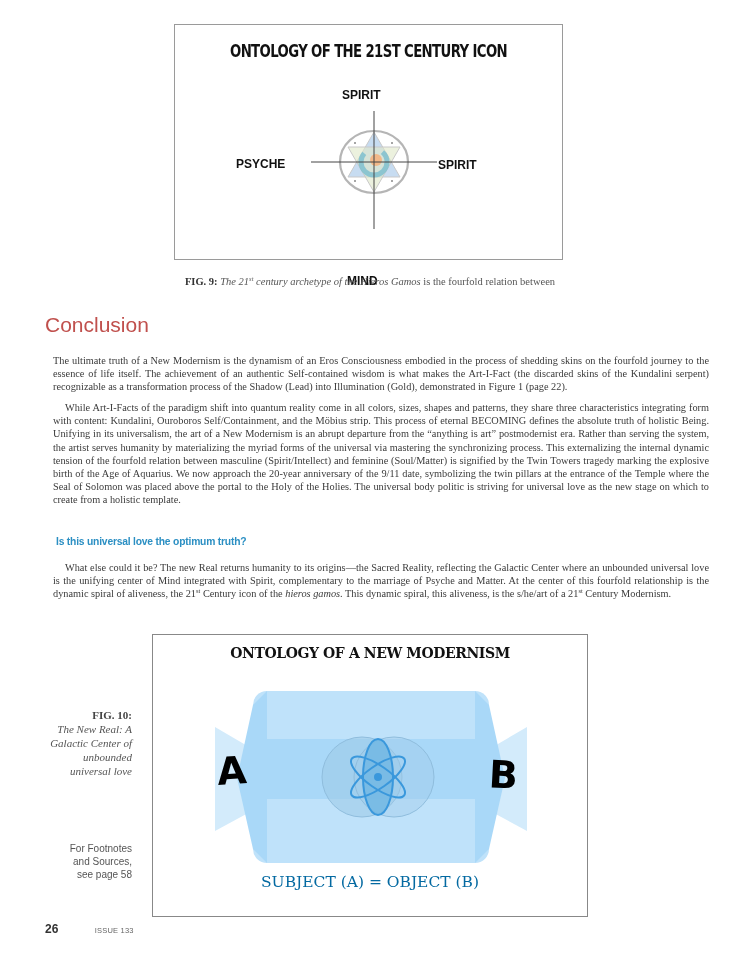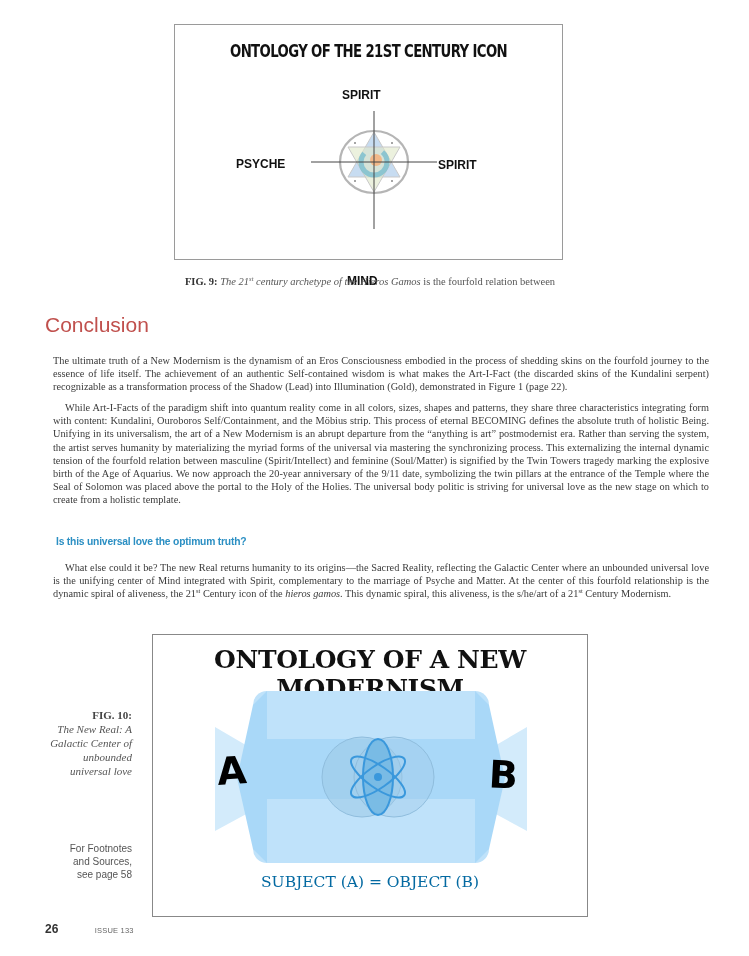--- a/index.html
+++ b/index.html
@@ -9,21 +9,21 @@
   .axis-label { position:absolute; font-family:"Liberation Sans", sans-serif; font-weight:bold; font-size:12px; color:#111; }
   .fig-svg { position:absolute; left:0; top:0; }
   .caption9 { position:absolute; left:140px; top:275px; width:460px; text-align:center; font-size:10.5px; line-height:13px; color:#555; font-style:italic; }
   .caption9 b { font-style:normal; color:#333; }
   .heading { position:absolute; left:45px; top:313px; font-family:"Liberation Sans", sans-serif; font-size:21px; color:#c0504d; }
   .body-text { position:absolute; left:45px; width:672px; font-size:10.3px; line-height:13.1px; color:#3a3a3a; text-align:justify; }
   .body-text p { margin:8px; }
   .indent { text-indent:12px; }
   .subhead { position:absolute; left:56px; top:536px; font-family:"Liberation Sans", sans-serif; font-weight:bold; font-size:10.3px; color:#2b8fc3; letter-spacing:-0.2px; }
   .fig10 { position:absolute; left:152px; top:634px; width:436px; height:283px; border:1.5px solid #888; background:#fff; box-sizing:border-box; }
-  .fig10-title { position:absolute; left:0; right:0; top:10px; text-align:center; font-family:"DejaVu Serif", serif; font-weight:bold; font-size:25px; color:#111; letter-spacing:-0.4px; }
+  .fig10-title { position:absolute; left:0; right:0; top:10px; text-align:center; font-family:"DejaVu Serif", serif; font-weight:bold; font-size:14px; color:#111; letter-spacing:-0.4px; }
   .fig10-eq { position:absolute; left:0; right:0; top:238px; text-align:center; font-family:"DejaVu Serif", serif; font-size:15.5px; color:#0369a1; }
   .ab-label { position:absolute; font-family:"DejaVu Sans", sans-serif; font-weight:bold; font-size:38px; color:#000; transform:rotate(-4deg); }
   .side-caption { position:absolute; left:40px; top:708px; width:92px; text-align:right; font-size:11px; line-height:14px; color:#555; }
   .side-caption .fig-label { font-weight:bold; font-style:normal; color:#444; }
   .side-caption .fig-desc { font-style:italic; }
   .footnote { position:absolute; left:40px; top:842px; width:92px; text-align:right; font-family:"Liberation Sans", sans-serif; font-size:10px; line-height:13px; color:#555; }
   .folio { position:absolute; left:45px; top:919px; font-family:"Liberation Sans", sans-serif; color:#333; }
   .folio .num { font-weight:bold; font-size:12px; }
   .folio .issue { font-size:7.5px; color:#666; letter-spacing:0.2px;padding-left:32px; }
   sup { font-size:6.5px; line-height:0; }

